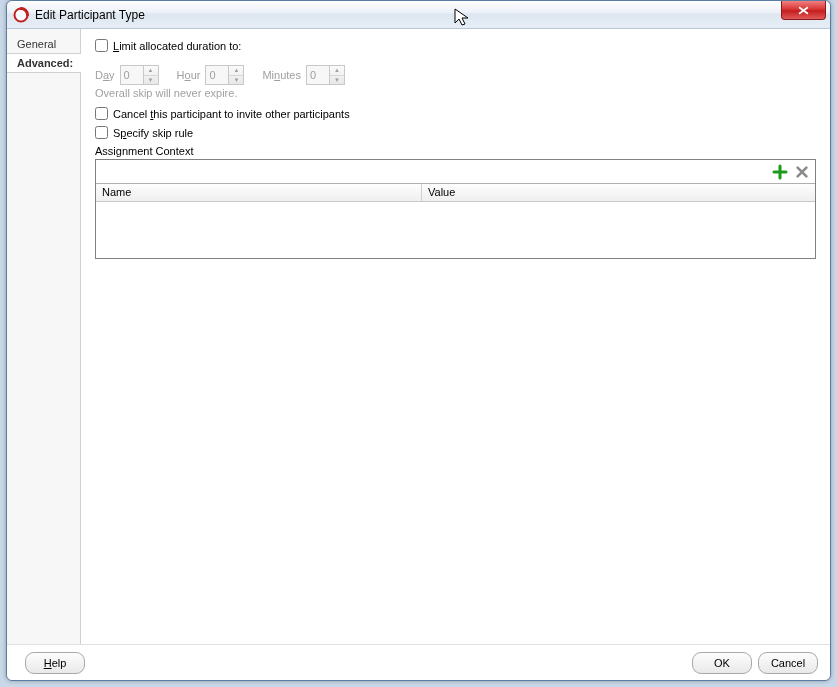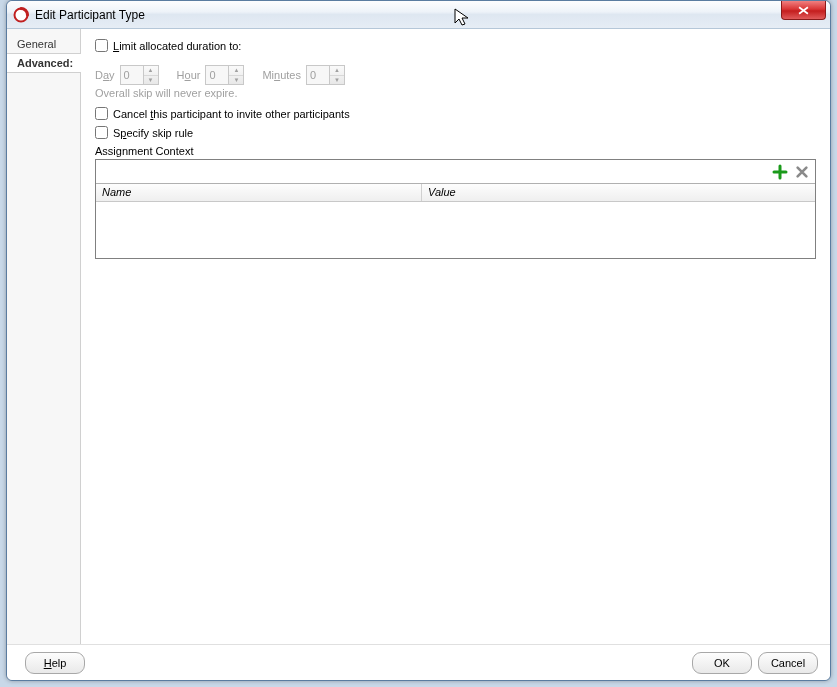--- a/index.html
+++ b/index.html
@@ -160,21 +160,20 @@
   .table-header {
     display: flex;
     height: 18px;
     background: linear-gradient(#fdfdfd,#efefef);
     border-bottom: 1px solid #c8c8c8;
   }
   .table-header .col {
     padding: 2px 6px;
     border-right: 1px solid #d0d0d0;
     color: #000;
-    font-style: italic;
   }
   .table-header .col.name { width: 326px; }
   .table-header .col.value { flex: 1; border-right: none; }
   .table-body { flex: 1; background: #fff; }
 
   .footer {
     height: 36px;
     border-top: 1px solid #e0e0e0;
     display: flex;
     align-items: center;

